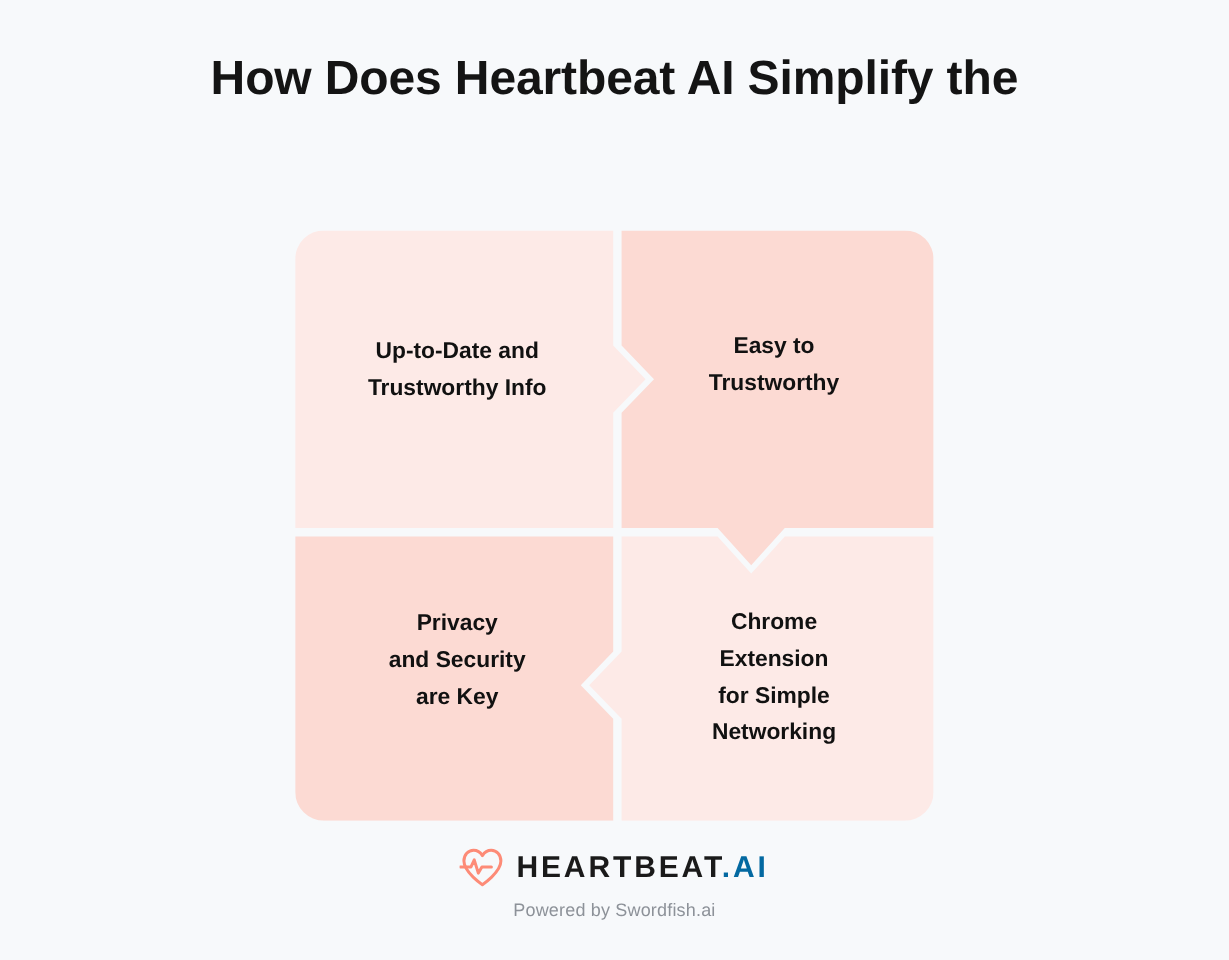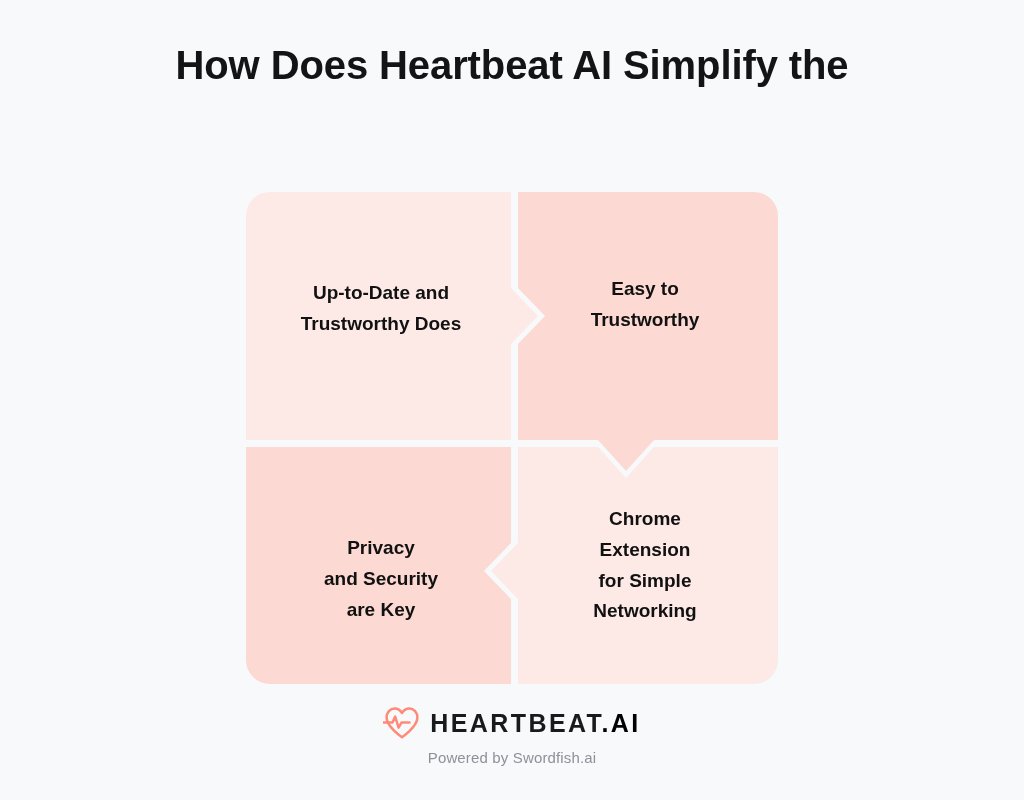--- a/index.html
+++ b/index.html
@@ -54,21 +54,21 @@
     position: absolute;
     text-align: center;
     font-size: 19px;
     font-weight: bold;
     color: #111111;
     line-height: 1.62;
     white-space: pre-line;
   }
   #label-tl { left: 6px;   top: 86px;  width: 258px; }
   #label-tr { left: 272px; top: 82px;  width: 254px; }
-  #label-bl { left: 6px;   top: 341px; width: 258px; }
+  #label-bl { left: 6px;   top: 313px; width: 258px; }
   #label-br { left: 272px; top: 312px; width: 254px; }
 
   
   #logo {
     position: absolute;
     left: 0;
     top: 706px;
     width: 1024px;
     text-align: center;
   }
@@ -79,21 +79,21 @@
     gap: 9px;
   }
   #heart-icon { display: block; }
   #wordmark {
     font-size: 25px;
     font-weight: bold;
     letter-spacing: 2.4px;
     color: #1a1a1a;
     line-height: 1;
   }
-  #wordmark .dotai { color: #000000; }
+  #wordmark .dotai { color: #0369a1; }
   #tagline {
     margin-top: 5px;
     font-size: 15px;
     color: #8d9299;
     letter-spacing: 0.15px;
   }
 </style>
 </head>
 <body>
 
@@ -146,21 +146,21 @@
          L 532,468
          A 24,24 0 0 1 508,492
          L 272,492
          L 272,407
          L 245,379
          L 272,351
          Z"></path>
   </svg>
 
   <div class="cell-text" id="label-tl">Up-to-Date and
-Trustworthy Does</div>
+Trustworthy Info</div>
   <div class="cell-text" id="label-tr">Easy to
 Trustworthy</div>
   <div class="cell-text" id="label-br">Chrome
 Extension
 for Simple
 Networking</div>
   <div class="cell-text" id="label-bl">Privacy
 and Security
 are Key</div>
 </div>

